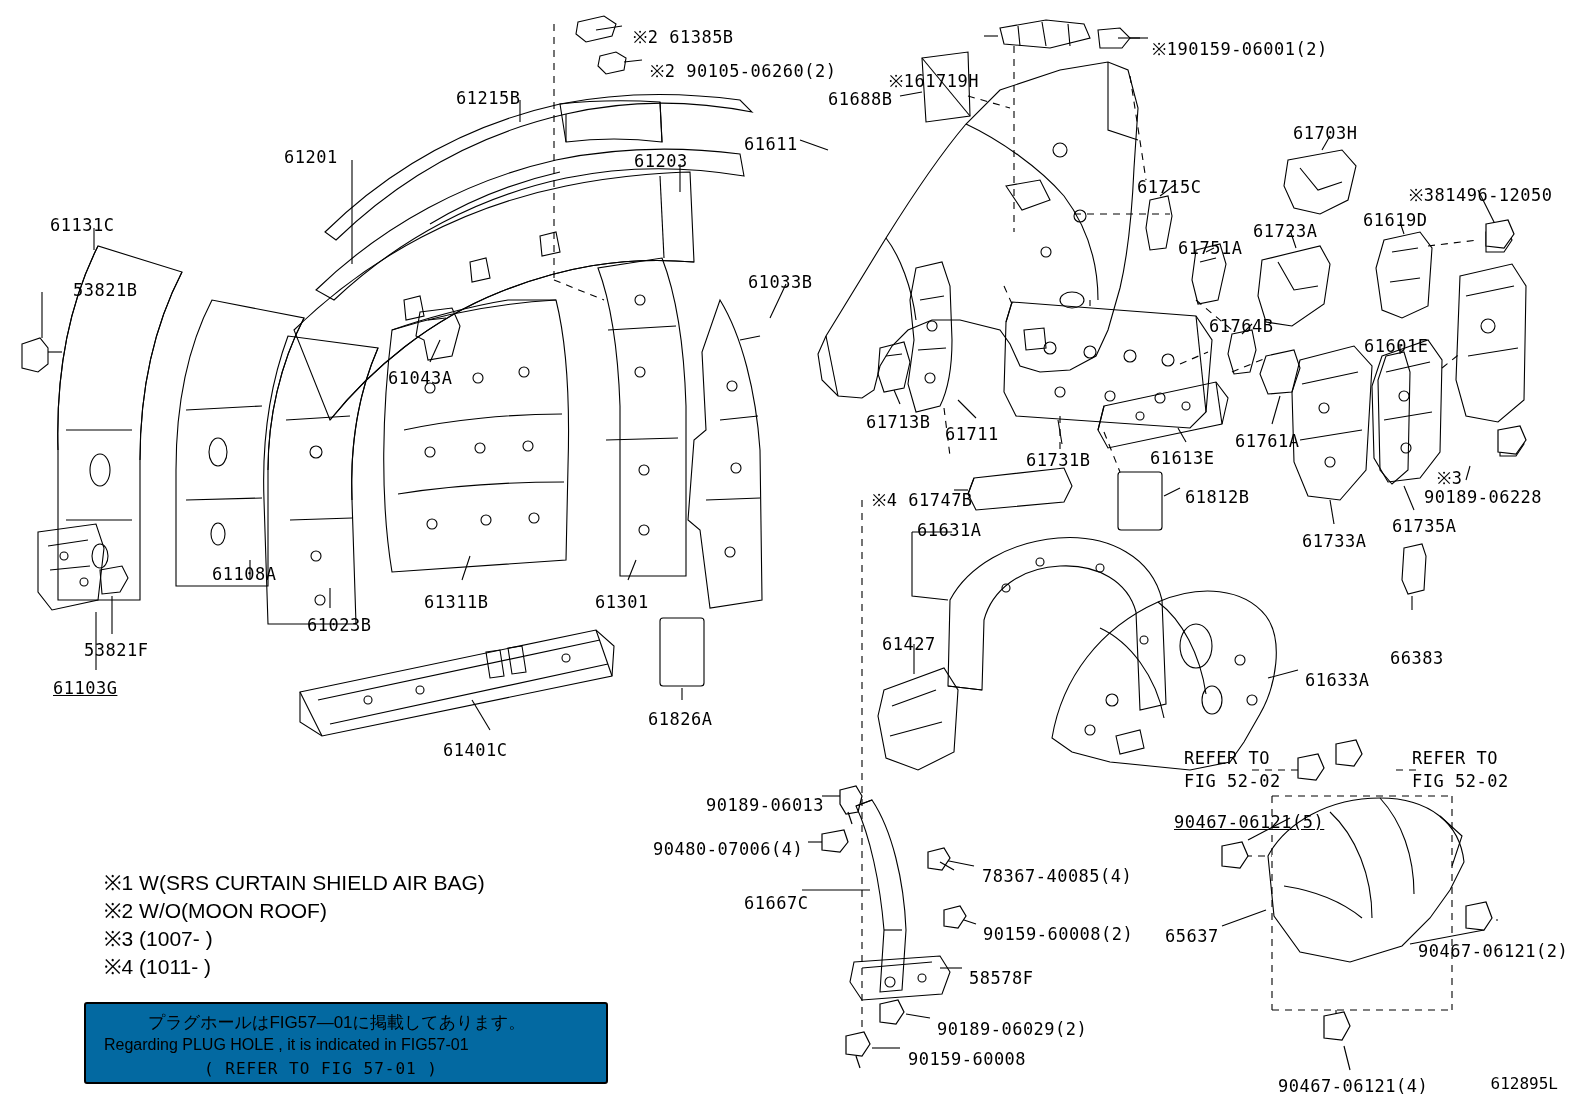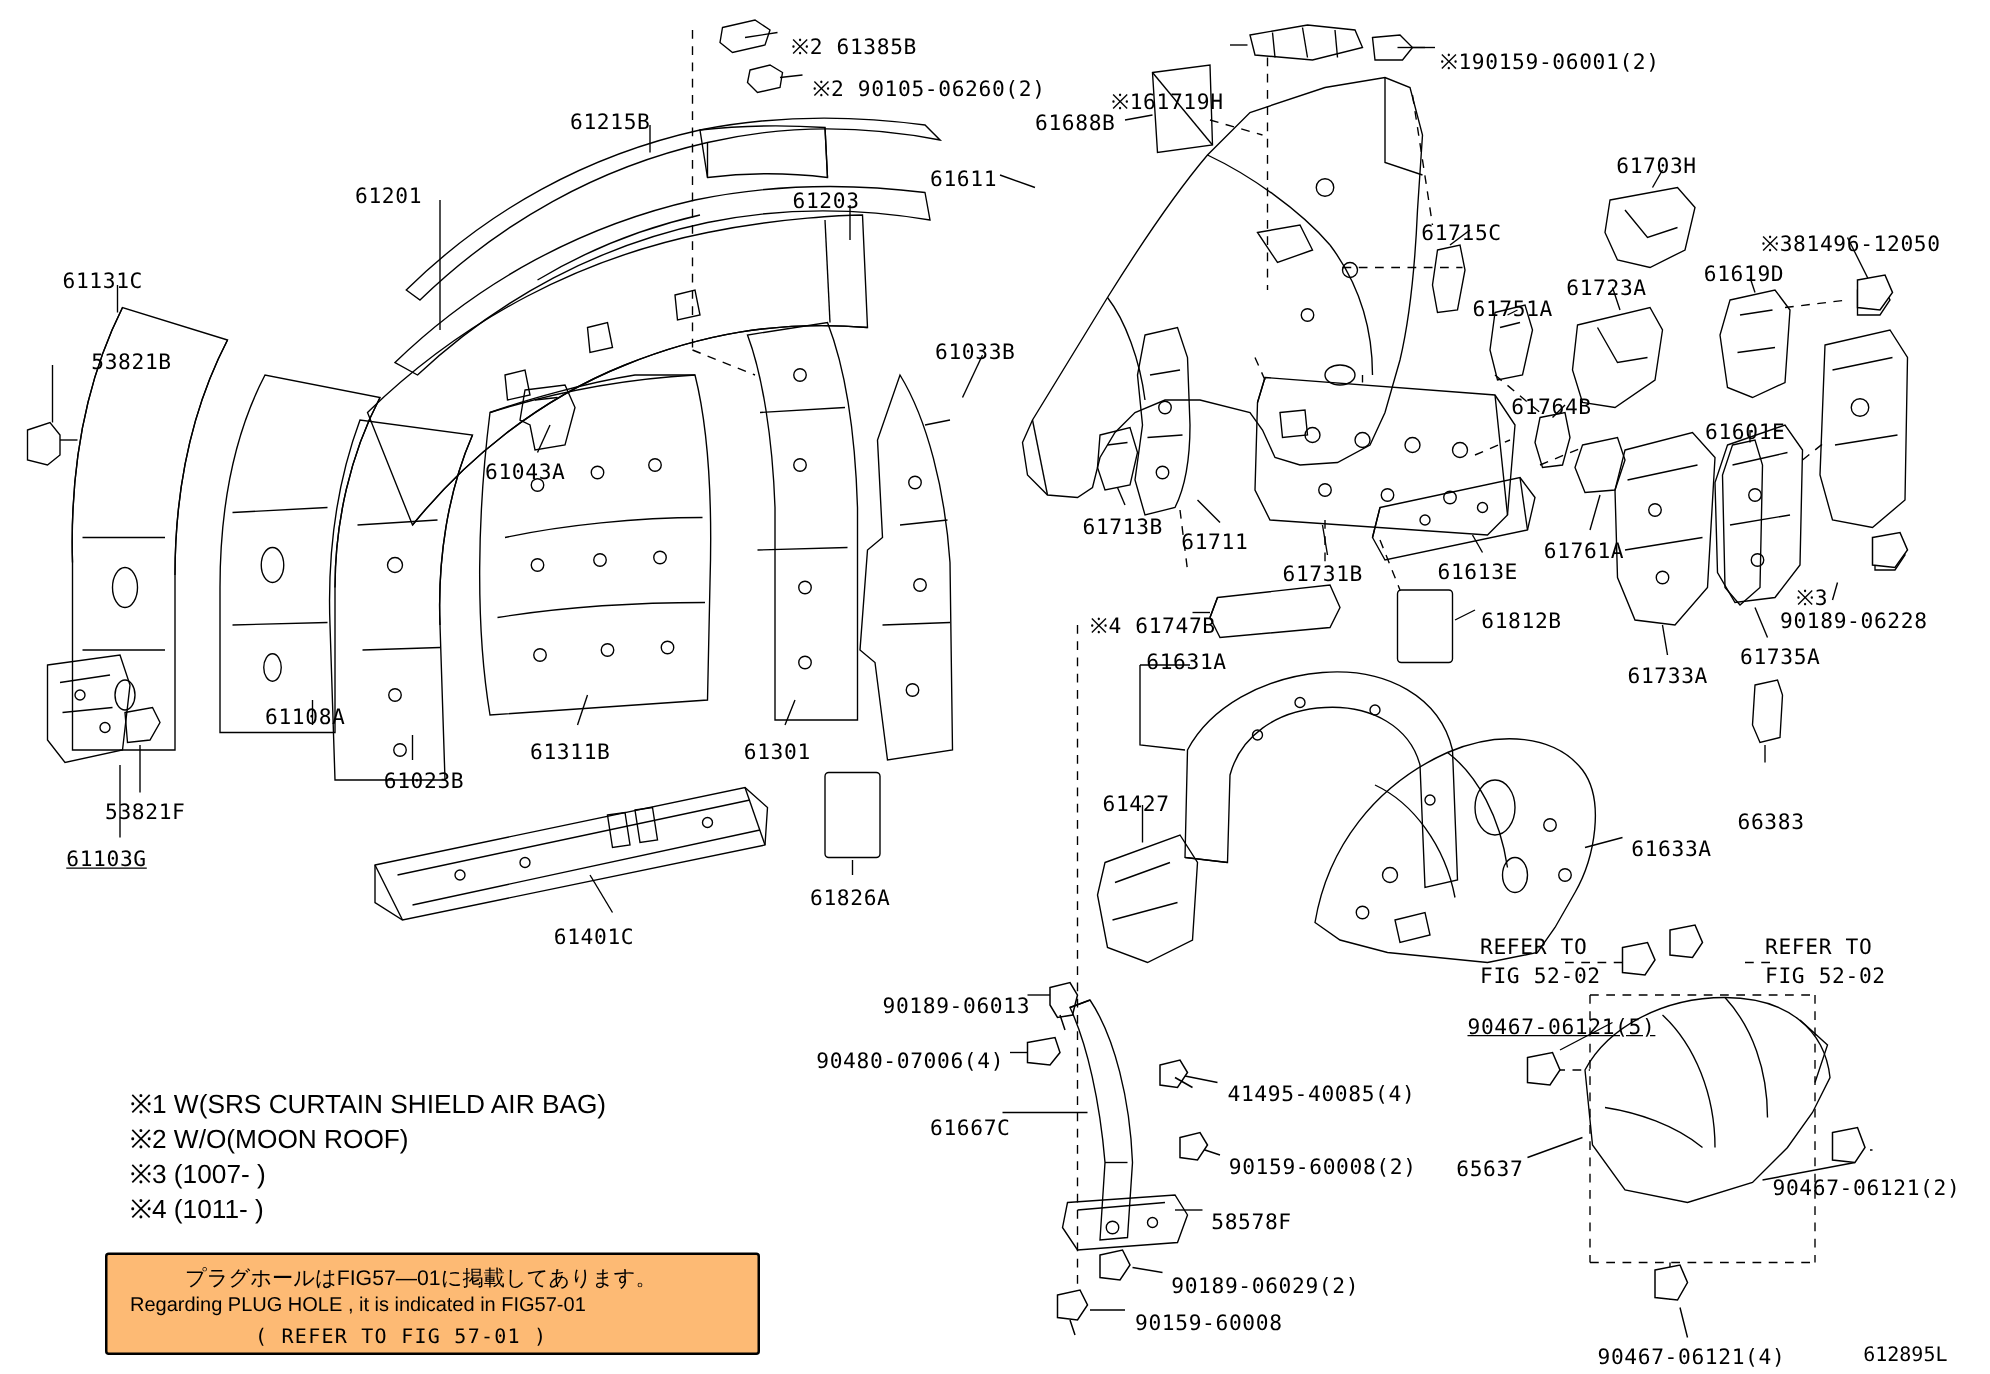--- a/index.html
+++ b/index.html
@@ -4,21 +4,21 @@
 <style>
   html,body{margin:0;padding:0;background:#ffffff;}
   body{width:1592px;height:1099px;position:relative;overflow:hidden;
        font-family:"Liberation Sans", sans-serif;color:#000;}
   #sheet{position:absolute;left:0;top:0;width:1566px;height:1099px;}
 
   .lbl{position:absolute;font-family:"DejaVu Sans Mono","Liberation Mono",monospace;
        font-size:17px;letter-spacing:0.5px;white-space:nowrap;color:#000;}
 
   .note{position:absolute;font-family:"Liberation Sans",sans-serif;font-size:21px;white-space:nowrap;}
-  .notebox{position:absolute;border:2px solid #000;border-radius:3px;background:#fdba74;}
+  .notebox{position:absolute;border:2px solid #000;border-radius:3px;background:#0369a1;}
   .notebox .ln{position:absolute;white-space:nowrap;}
   .ln1{font-family:"Liberation Sans",sans-serif;font-size:17px;}
   .ln2{font-family:"Liberation Sans",sans-serif;font-size:16px;}
   .ln3{font-family:"DejaVu Sans Mono","Liberation Mono",monospace;font-size:16px;letter-spacing:1px;}
 
   .code{position:absolute;right:8px;bottom:6px;font-family:"DejaVu Sans Mono","Liberation Mono",monospace;
         font-size:16px;}
 
   svg{position:absolute;left:0;top:0;width:1592px;height:1099px;}
   .ln-s{stroke:#000;stroke-width:1.1;fill:none;}
@@ -428,21 +428,21 @@
       <div class="lbl" style="left: 872px; top: 488px;">※4 61747B</div>
       <div class="lbl" style="left: 1185px; top: 487px;">61812B</div>
       <div class="lbl" style="left: 1302px; top: 531px;">61733A</div>
       <div class="lbl" style="left: 1392px; top: 516px;">61735A</div>
       <div class="lbl" style="left: 917px; top: 520px;">61631A</div>
       <div class="lbl" style="left: 882px; top: 634px;">61427</div>
       <div class="lbl" style="left: 1305px; top: 670px;">61633A</div>
       <div class="lbl" style="left: 1390px; top: 648px;">66383</div>
       <div class="lbl" style="left: 706px; top: 795px;">90189-06013</div>
       <div class="lbl" style="left: 653px; top: 839px;">90480-07006(4)</div>
-      <div class="lbl" style="left: 982px; top: 866px;">41495-40085(4)</div>
+      <div class="lbl" style="left: 982px; top: 866px;">78367-40085(4)</div>
       <div class="lbl" style="left: 744px; top: 893px;">61667C</div>
       <div class="lbl" style="left: 983px; top: 924px;">90159-60008(2)</div>
       <div class="lbl" style="left: 969px; top: 968px;">58578F</div>
       <div class="lbl" style="left: 937px; top: 1019px;">90189-06029(2)</div>
       <div class="lbl" style="left: 908px; top: 1049px;">90159-60008</div>
       <div class="lbl" style="left: 1174px; top: 812px; text-decoration: underline;">90467-06121(5)</div>
       <div class="lbl" style="left: 1165px; top: 926px;">65637</div>
       <div class="lbl" style="left: 1418px; top: 941px;">90467-06121(2)</div>
       <div class="lbl" style="left: 1278px; top: 1076px;">90467-06121(4)</div>
     </div>

